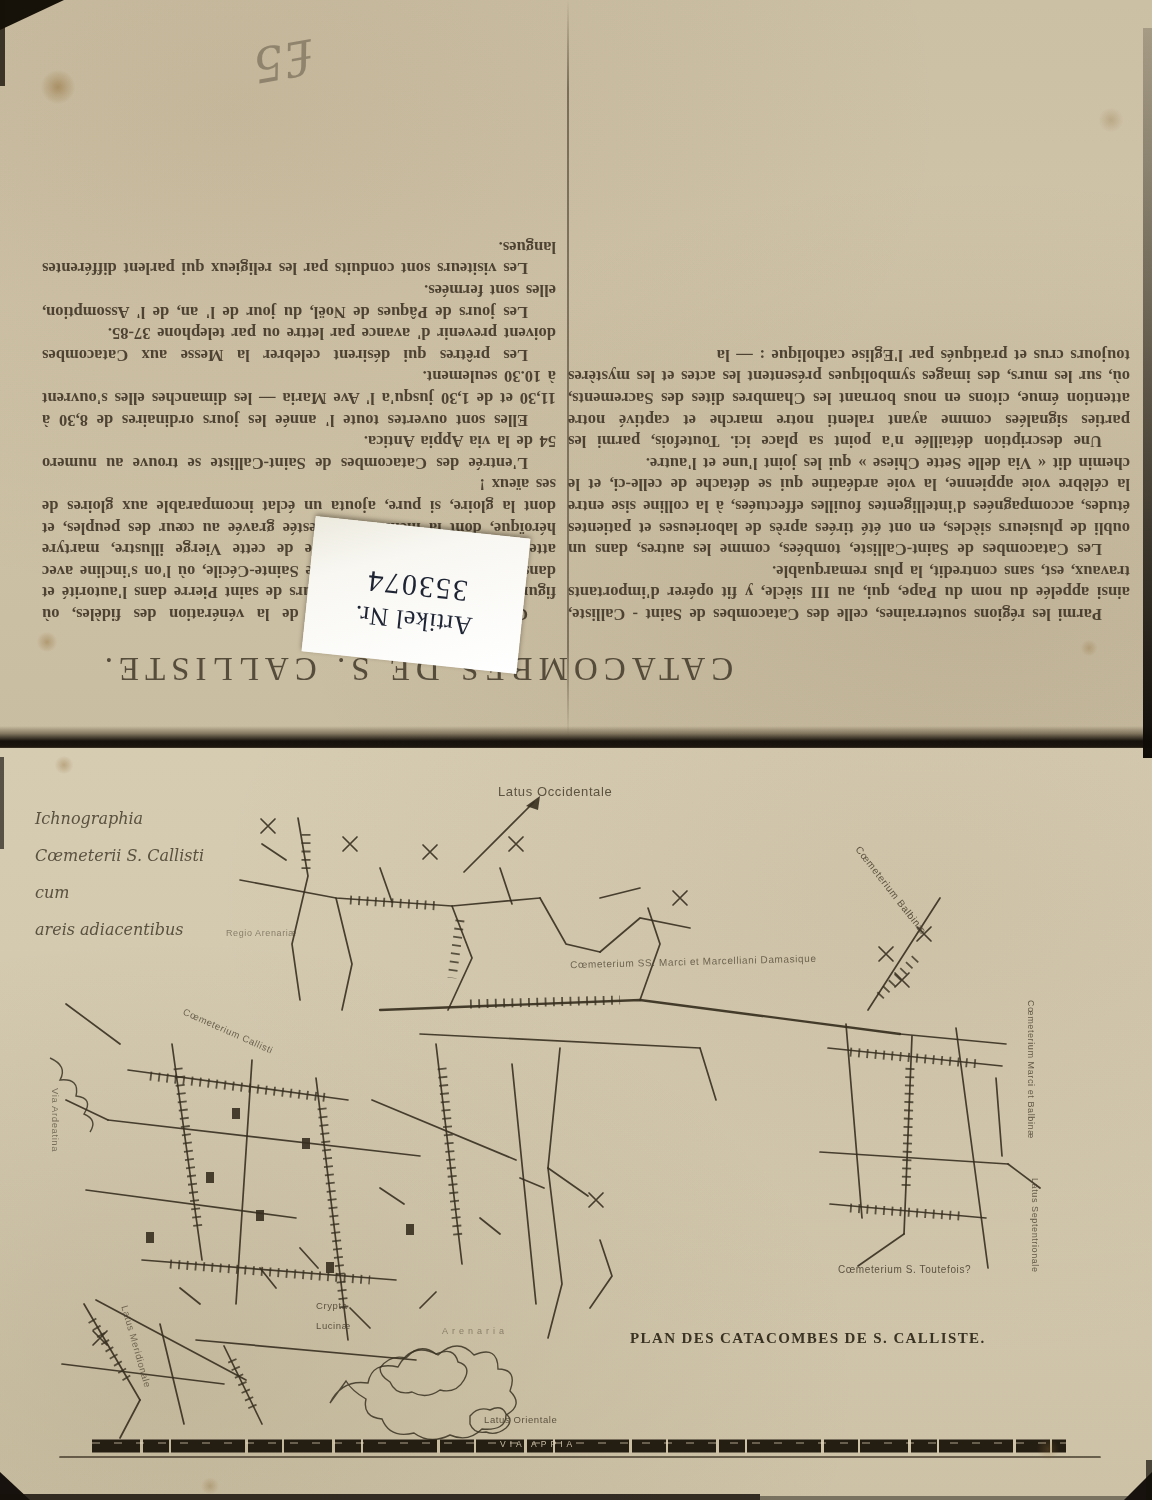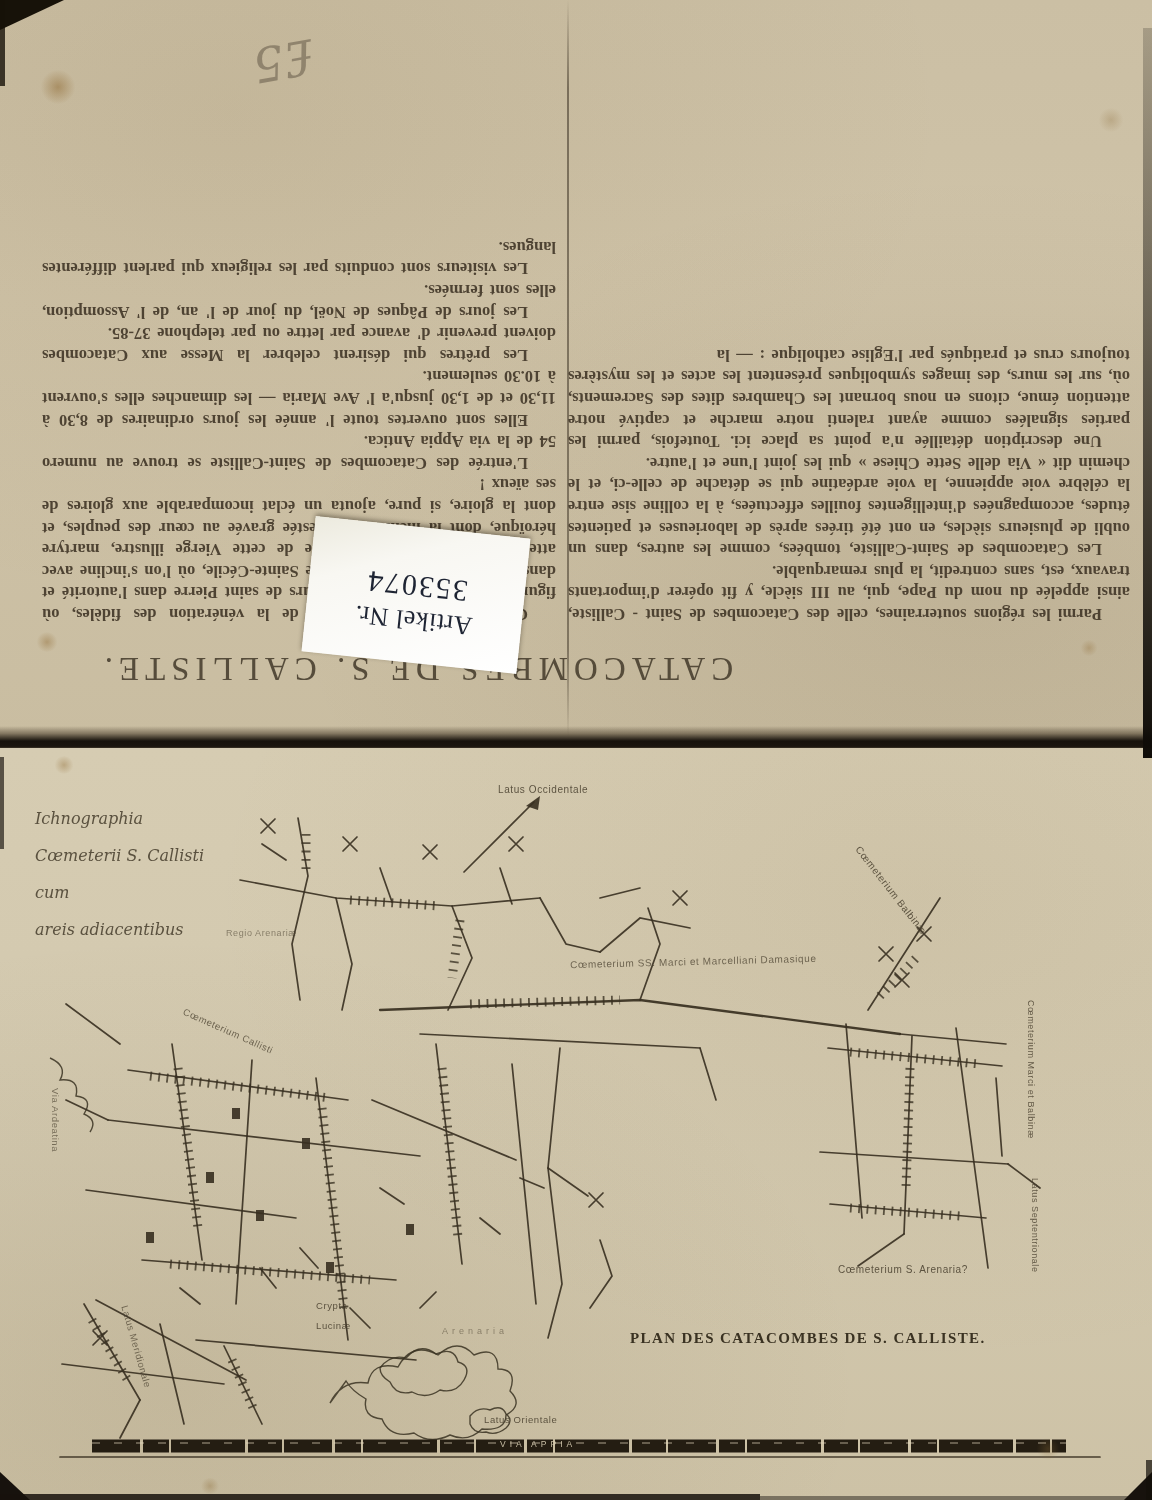--- a/index.html
+++ b/index.html
@@ -230,26 +230,26 @@
     <path class="g" d="M60,709 L1100,709" opacity=".45"></path>
   </svg>
 
   <div class="map-caption">
     <div>Ichnographia</div>
     <div>Cœmeterii S. Callisti</div>
     <div>cum</div>
     <div>areis adiacentibus</div>
   </div>
 
-  <span class="map-label" style="left:498px;top:36px;font-size:10px;">Latus Occidentale</span>
+  <span class="map-label" style="left:498px;top:36px;font-size:13px;">Latus Occidentale</span>
   <span class="map-label" style="left:862px;top:96px;transform:rotate(52deg);transform-origin:left top;">Cœmeterium Balbinæ</span>
   <span class="map-label" style="left:570px;top:208px;transform:rotate(-1.5deg);opacity:.72;">Cœmeterium SS. Marci et Marcelliani Damasique</span>
   <span class="map-label vert" style="left:1026px;top:252px;font-size:9px;opacity:.8;">Cœmeterium Marci et Balbinæ</span>
   <span class="map-label vert" style="left:1030px;top:430px;font-size:9px;opacity:.8;">Latus Septentrionale</span>
-  <span class="map-label" style="left:838px;top:516px;">Cœmeterium S. Arenaria?</span>
+  <span class="map-label" style="left:838px;top:516px;">Cœmeterium S. Toutefois?</span>
   <span class="map-label" style="left:226px;top:180px;font-size:9px;opacity:.55;">Regio Arenariæ</span>
   <span class="map-label" style="left:186px;top:258px;font-size:9.5px;opacity:.75;transform:rotate(24deg);transform-origin:left top;">Cœmeterium Callisti</span>
   <span class="map-label" style="left:316px;top:552px;font-size:9.5px;">Crypta</span>
   <span class="map-label" style="left:316px;top:572px;font-size:9.5px;">Lucinæ</span>
   <span class="map-label" style="left:398px;top:578px;font-size:9px;letter-spacing:4px;opacity:.5;margin-left:44px;">Arenaria</span>
   <span class="map-label vert" style="left:50px;top:340px;font-size:9.5px;opacity:.65;">Via Ardeatina</span>
   <span class="map-label" style="left:130px;top:556px;transform:rotate(74deg);transform-origin:left top;font-size:9.5px;opacity:.7;">Latus Meridionale</span>
   <span class="map-label" style="left:484px;top:666px;font-size:9.5px;">Latus Orientale</span>
   <span class="via-appia">VIA APPIA</span>
   <div class="plan-title">PLAN DES CATACOMBES DE S. CALLISTE.</div>

